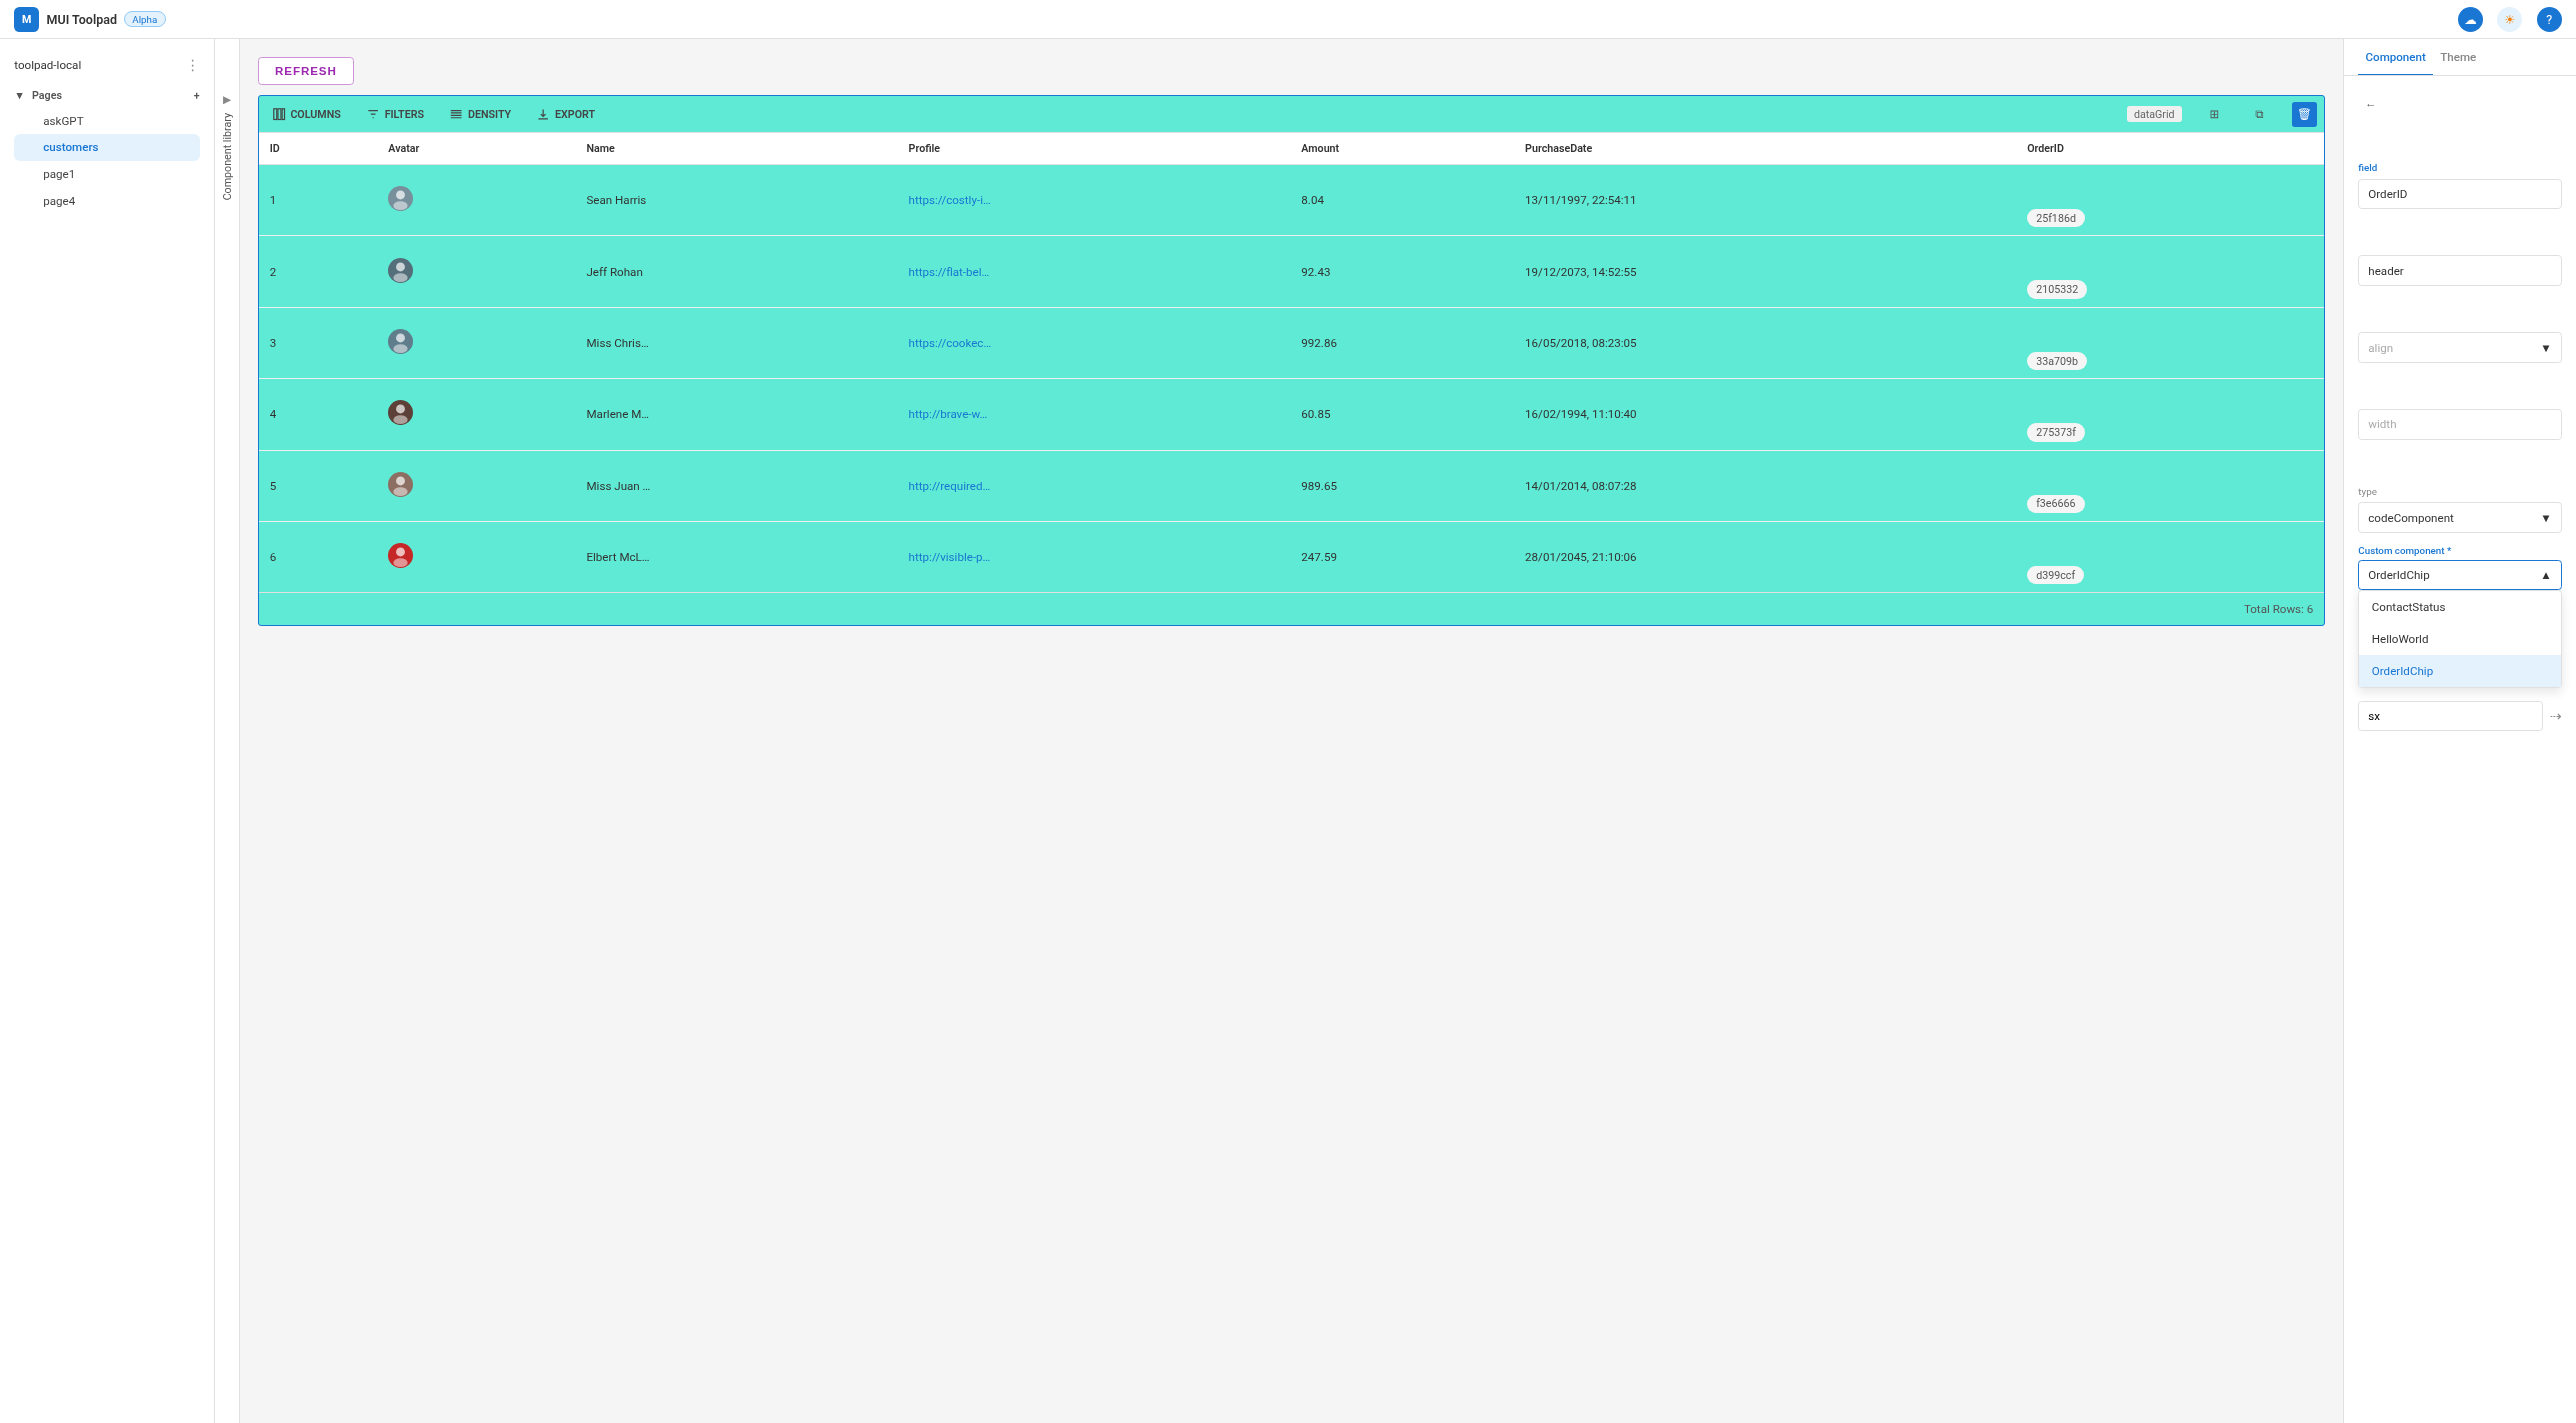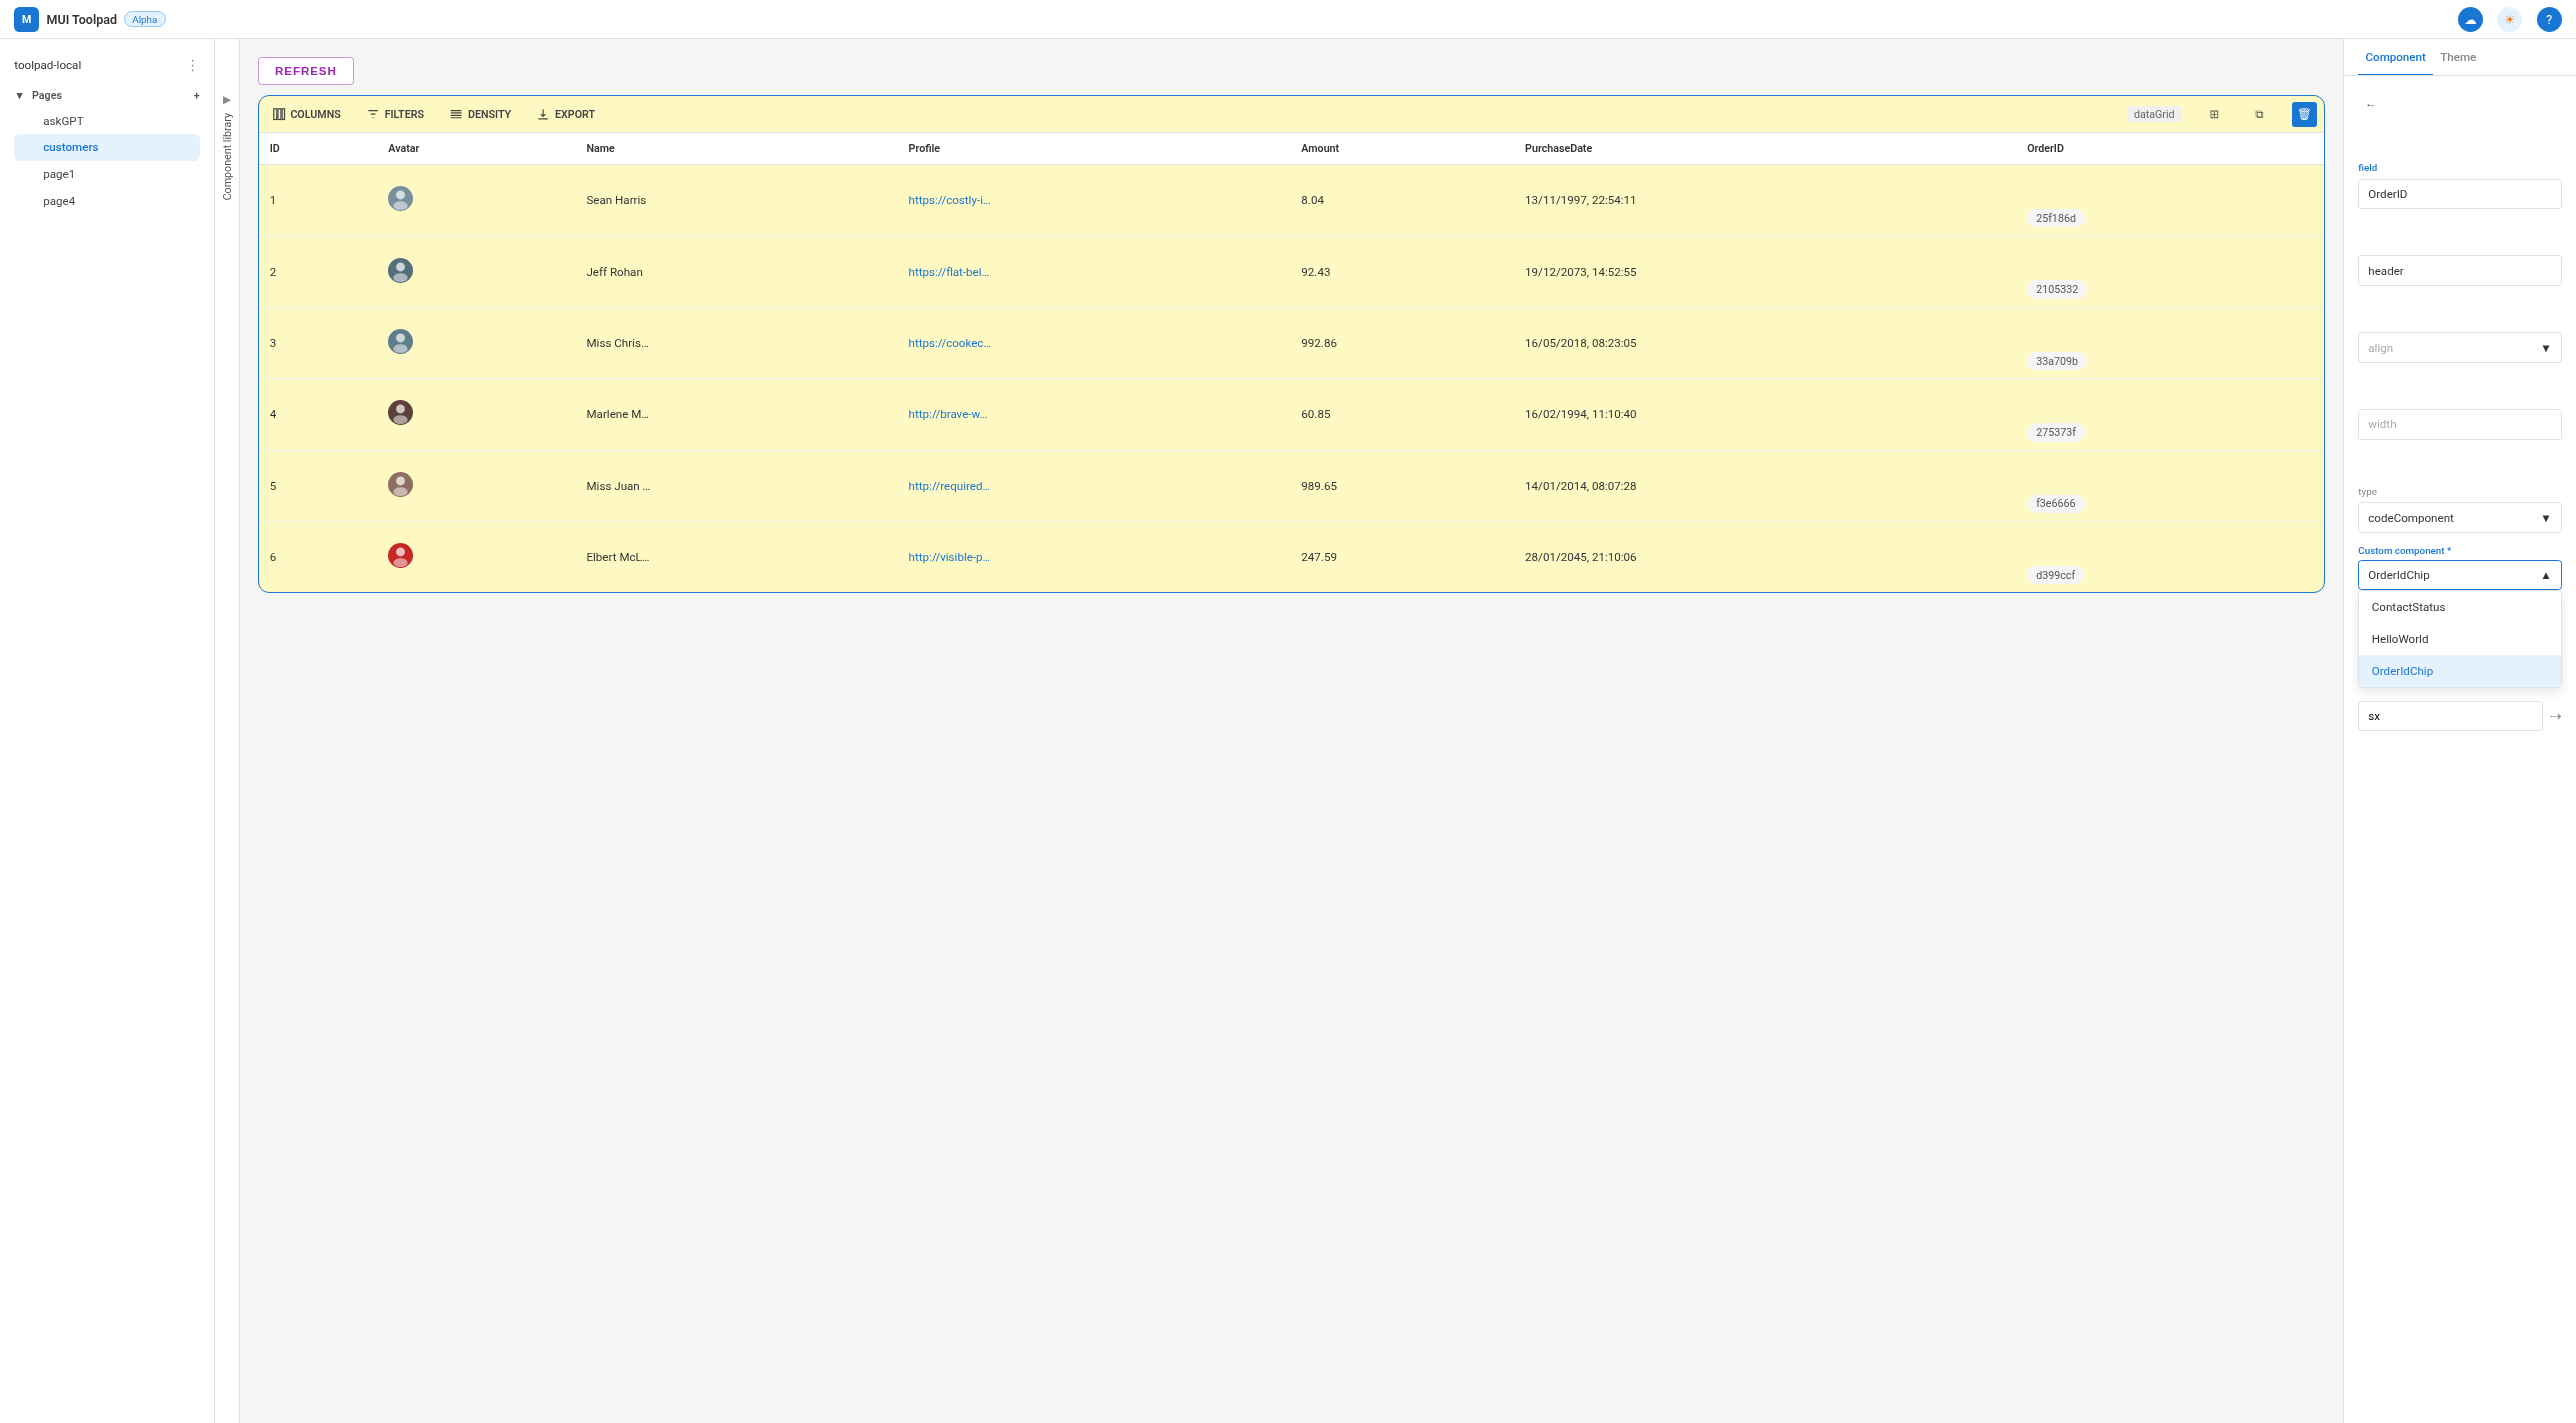--- a/index.html
+++ b/index.html
@@ -36,21 +36,21 @@
     .comp-library-panel { width: 25px; background: #fff; border-right: 0.9px solid #e0e0e0; display: flex; align-items: flex-start; justify-content: center; padding-top: 54px; flex-shrink: 0; cursor: pointer; }
     .comp-library-text { writing-mode: vertical-rl; transform: rotate(180deg); font-size: 10.7px; color: #555; white-space: nowrap; }
 
     
     .content-area { flex: 1; padding: 18px; display: flex; flex-direction: column; gap: 10.7px; overflow: hidden; position: relative; }
 
     
     .refresh-btn { border: 1.3px solid #ce93d8; color: #9c27b0; background: #fff; padding: 6.3px 16px; font-size: 11.6px; font-weight: 600; letter-spacing: 0.9px; border-radius: 3.6px; cursor: pointer; width: fit-content; }
 
     
-    .datagrid-wrapper { border: 1.8px solid #1976d2; border-radius: 11px; background: #fef9c3; overflow: hidden; }
+    .datagrid-wrapper { border: 1.8px solid #1976d2; border-radius: 3px; background: #5eead4; overflow: hidden; }
     .datagrid-toolbar { display: flex; align-items: center; justify-content: space-between; padding: 5.4px 7.2px; border-bottom: 0.9px solid #e0e0e0; }
     .datagrid-toolbar-left { display: flex; align-items: center; gap: 14.3px; }
     .toolbar-btn { display: flex; align-items: center; gap: 4.5px; font-size: 10.7px; font-weight: 600; color: #444; cursor: pointer; padding: 3.6px 5.4px; border-radius: 2.7px; }
     .toolbar-btn svg { width: 14.3px; height: 14.3px; }
     .datagrid-toolbar-right { display: flex; align-items: center; gap: 20px; }
     .datagrid-label { font-size: 10.7px; color: #666; background: #f0f0f0; padding: 1.8px 7.2px; border-radius: 2.7px; }
     .datagrid-icon-btn { width: 25px; height: 25px; display: flex; align-items: center; justify-content: center; cursor: pointer; border-radius: 2.7px; color: #555; }
     .datagrid-icon-btn.blue { background: #1976d2; color: #fff; }
 
     
@@ -288,20 +288,21 @@
         </div>
       </td>
       <td>Elbert McL…</td>
       <td class="link-cell">http://visible-p…</td>
       <td>247.59</td>
       <td>28/01/2045, 21:10:06</td>
       <td><span class="order-chip">d399ccf</span></td>
     </tr>
           </tbody>
       </table>
+      <div class="total-rows">Total Rows: 6</div>
     </div>
   </div>
 
   <div class="right-panel">
     <div class="right-panel-tabs">
       <div class="right-tab active">Component</div>
       <div class="right-tab">Theme</div>
     </div>
     <div class="right-panel-content">
       <div class="back-btn">←</div>

